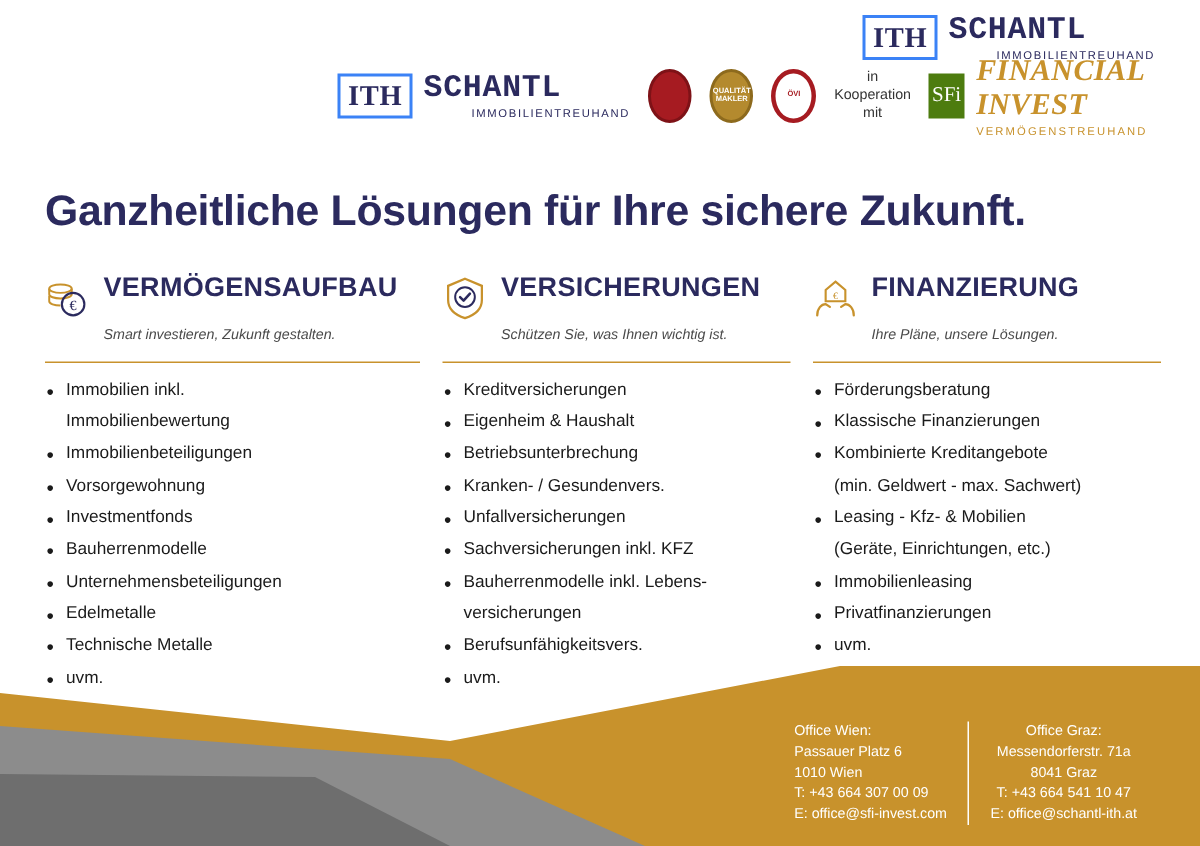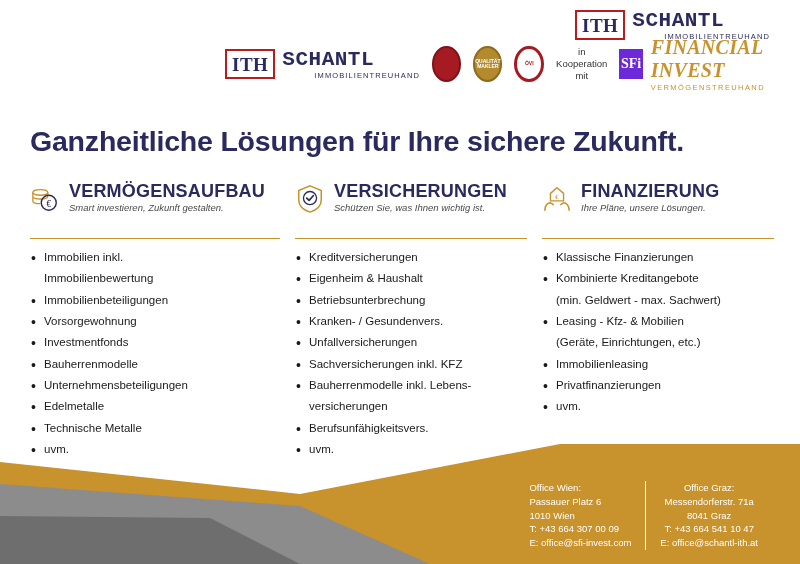--- a/index.html
+++ b/index.html
@@ -20,21 +20,21 @@
     position: relative;
     height: 100px;
     width: 100%;
   }
   .logo-ith {
     display: flex;
     align-items: center;
     gap: 7px;
   }
   .ith-mark {
-    border: 2px solid #b91c1c;
+    border: 2px solid #3b82f6;
     color: #2b2a5e;
     font-weight: bold;
     font-size: 19px;
     letter-spacing: 0.5px;
     padding: 4px 5px 3px 5px;
     line-height: 1;
     font-family: "Liberation Serif", serif;
   }
   .ith-words { line-height: 1.05; }
   .ith-words .w1 {
@@ -82,23 +82,23 @@
     color: #333;
     text-align: center;
     line-height: 1.25;
     width: 58px;
   }
   .sfi-logo {
     display: flex; align-items: center; gap: 8px;
   }
   .sfi-mark {
     width: 30px; height: 30px;
-    background: #6d28d9;
+    background: #4d7c0f;
     color: #ffffff;
-    font-weight: bold;
+    font-weight: normal;
     font-size: 14px;
     display: flex; align-items: center; justify-content: center;
     font-family: "Liberation Serif", serif;
   }
   .sfi-words .s1 {
     color: #c8922c;
     font-weight: bold;
     font-size: 20px;
     letter-spacing: 0.3px;
     font-family: "Liberation Serif", serif;
@@ -145,21 +145,21 @@
     font-size: 18px;
     font-weight: bold;
     color: #2b2a5e;
     letter-spacing: 0.2px;
     line-height: 1.1;
   }
   .col-sub {
     font-size: 9.5px;
     font-style: italic;
     color: #4a4a4a;
-    margin-top: 0;
+    margin-top: 16px;
   }
   .rule {
     border-top: 1.5px solid #c8922c;
     margin: 12px 0 10px 0;
   }
   .col.c1 .rule { width: 250px; }
   .col.c2 .rule { width: 232px; margin-left: 0; }
   .col.c3 .rule { width: 232px; margin-left: 0; }
 
   ul.items {
@@ -354,20 +354,21 @@
             <path d="M29 28 c0-5-3-8-6-8 l-3 2" fill="none" stroke="#c8922c" stroke-width="1.6" stroke-linecap="round"></path>
           </svg>
         </div>
         <div>
           <div class="col-title">FINANZIERUNG</div>
           <div class="col-sub">Ihre Pläne, unsere Lösungen.</div>
         </div>
       </div>
       <div class="rule"></div>
       <ul class="items">
+        <li>Förderungsberatung</li>
         <li>Klassische Finanzierungen</li>
         <li>Kombinierte Kreditangebote</li>
         <li class="cont">(min. Geldwert - max. Sachwert)</li>
         <li>Leasing - Kfz- &amp; Mobilien</li>
         <li class="cont">(Geräte, Einrichtungen, etc.)</li>
         <li>Immobilienleasing</li>
         <li>Privatfinanzierungen</li>
         <li>uvm.</li>
       </ul>
     </div>

